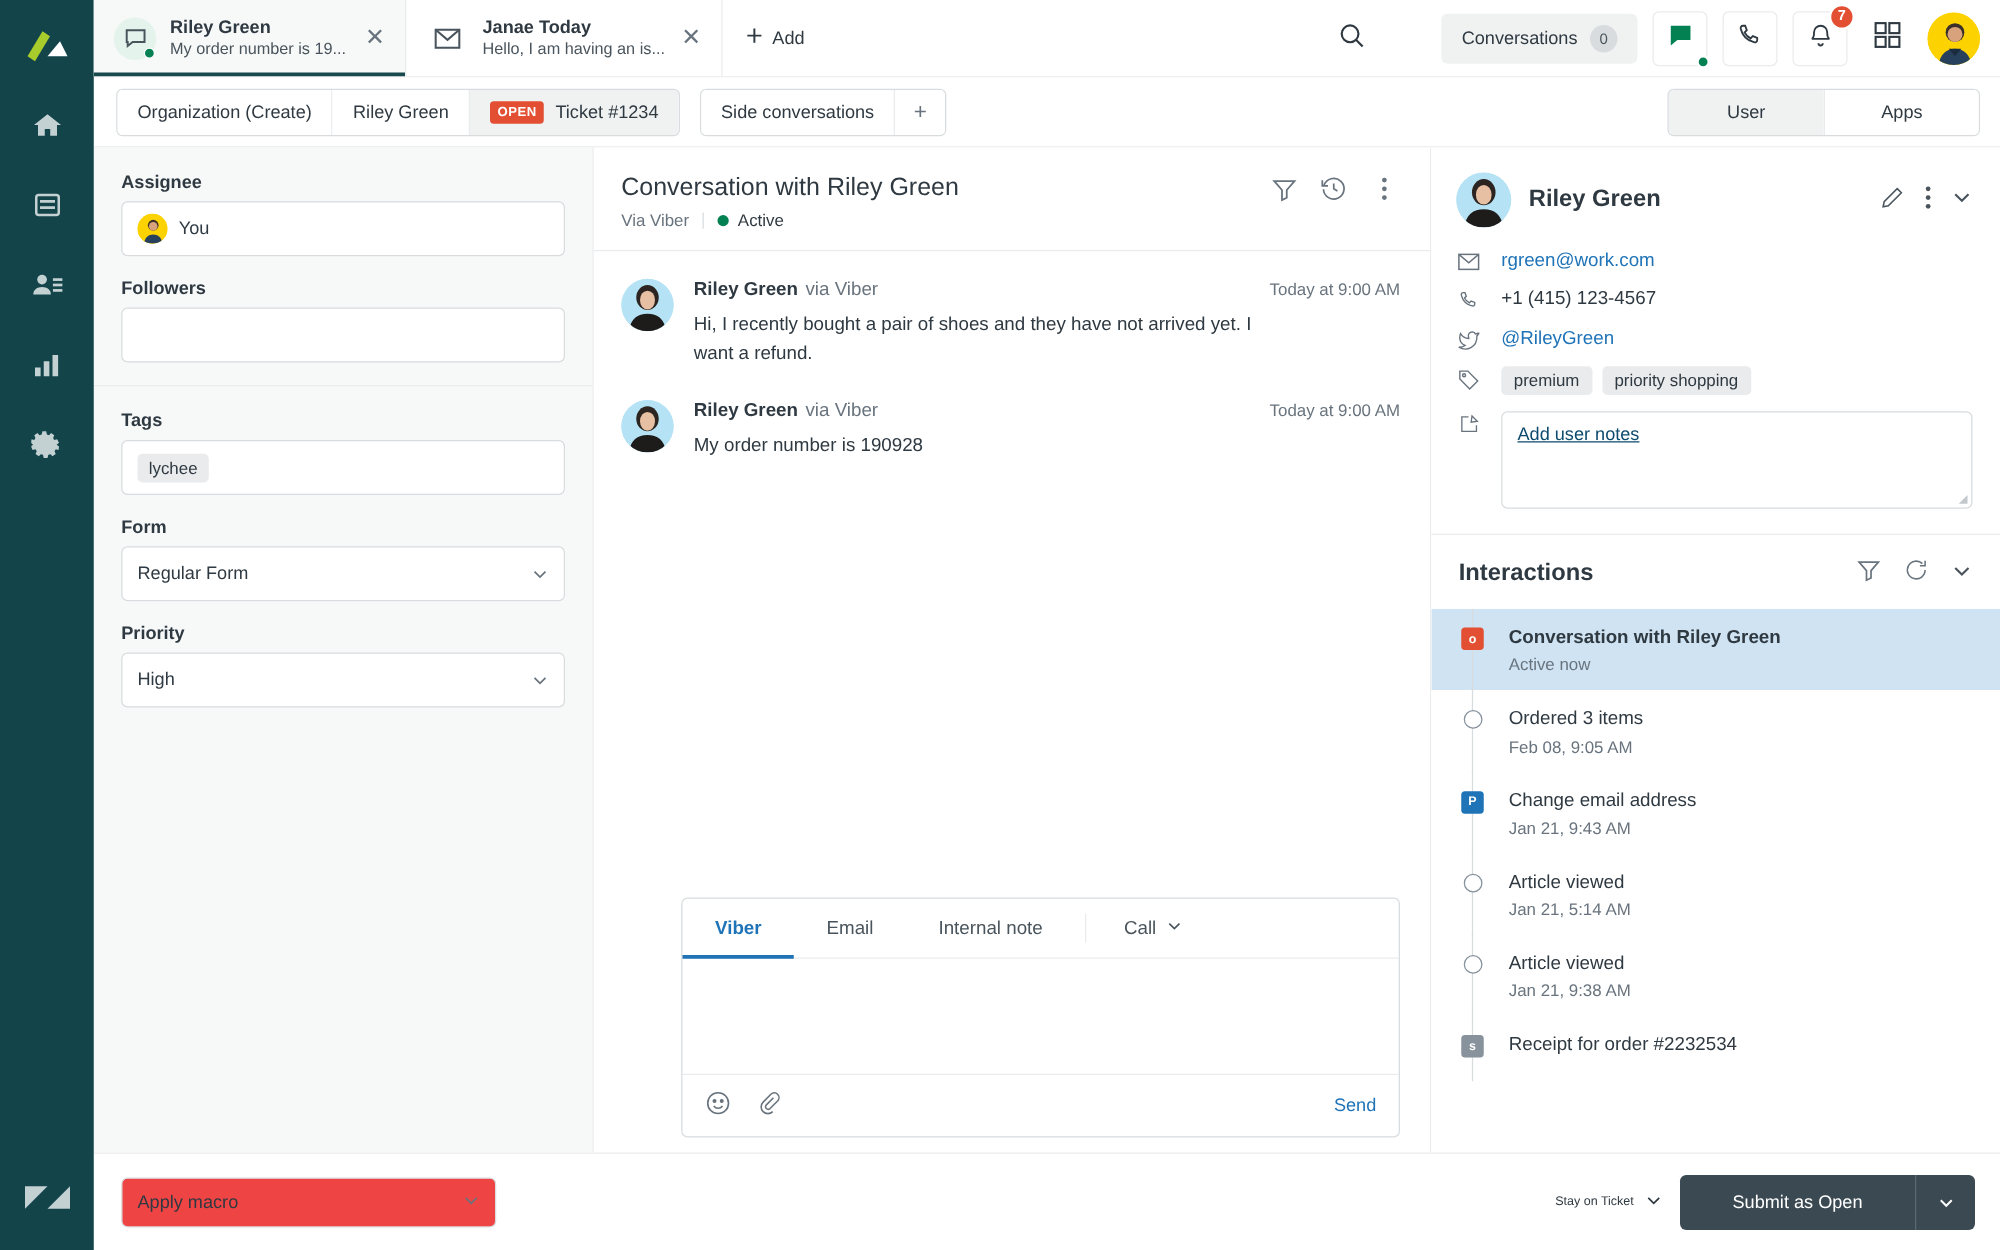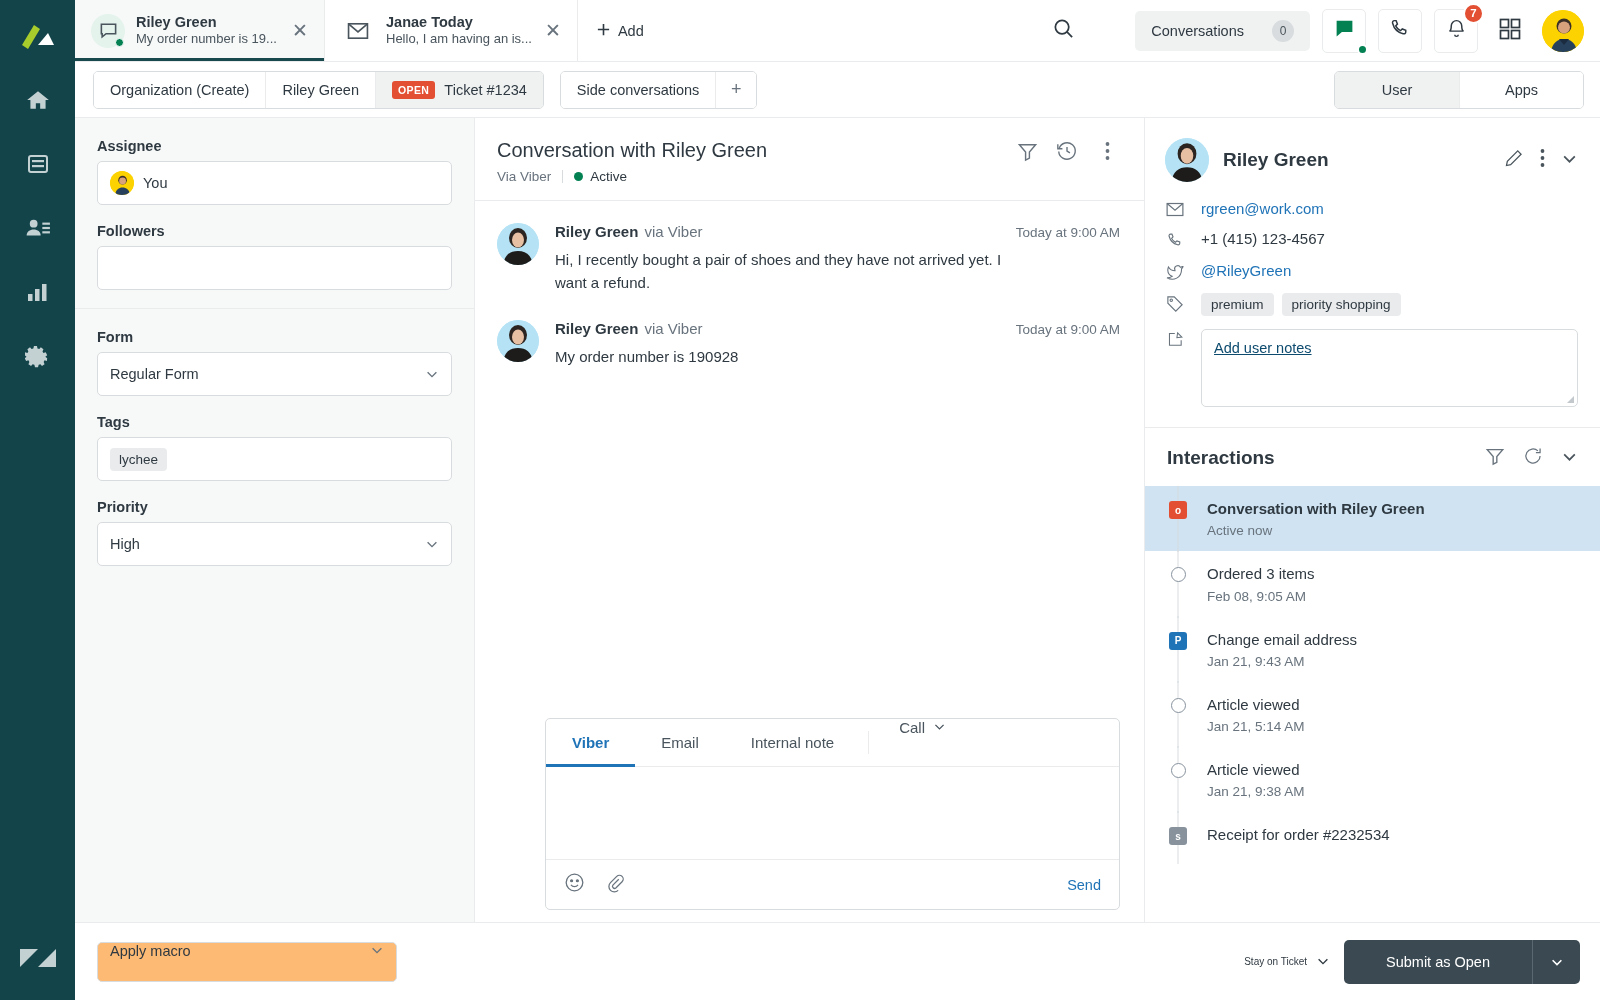--- a/index.html
+++ b/index.html
@@ -61,21 +61,21 @@
   .add-tab { display:flex; align-items:center; gap:7px; padding: 0 18px;
      font-size:14.5px; color:#2f3941; cursor:pointer; }
 
   .topbar-right { margin-left:auto; display:flex; align-items:center; gap:12px; padding-right:16px; }
   .icon-btn { width:40px; height:40px; border-radius:4px; display:flex;
      align-items:center; justify-content:center; cursor:pointer; }
   .icon-box { width:44px; height:44px; border:1px solid #e9ebed; border-radius:5px;
      display:flex; align-items:center; justify-content:center; cursor:pointer;
      position:relative; background:#fff; }
   .conv-pill {
-    display:flex; align-items:center; gap:28px; background:#f0f2f2;
+    display:flex; align-items:center; gap:10px; background:#f0f2f2;
     height:40px; padding: 0 16px; border-radius:5px; cursor:pointer;margin-left:40px;
   }
   .conv-pill-label { font-size:14.5px; color:#2f3941; }
   .conv-count { background:#d8dcde; color:#49545c; font-size:12px;
      min-width:22px; height:22px; border-radius:11px;
      display:flex;align-items:center;justify-content:center; padding:0 5px; }
   .badge {
     position:absolute; top:-7px; right:-7px; background:#e34f32; color:#fff;
     font-size:11.5px; font-weight:700; min-width:21px; height:21px; border-radius:11px;
     display:flex; align-items:center; justify-content:center; border:2px solid #fff;
@@ -172,34 +172,34 @@
   .comp-tabs { display:flex; align-items:stretch; height:48px;
      border-bottom:1px solid #e9ebed; }
   .comp-tab {
     padding: 0 26px; display:flex; align-items:center; justify-content:center;
     font-size:15px; color:#49545c; cursor:pointer; position:relative;
   }
   .comp-tab.active { color:#1f73b7; font-weight:700; }
   .comp-tab.active::after { content:""; position:absolute; left:0;right:0;bottom:-1px;
      height:3px; background:#1f73b7; }
   .comp-divider { width:1px; background:#e9ebed; margin: 12px 8px; }
-  .comp-tab.call { display:flex; align-items:flex-start; gap:8px; padding:0 22px; }
+  .comp-tab.call { display:flex; align-items:center; gap:8px; padding:0 22px; }
   .comp-area { height:92px; }
   .comp-foot { height:50px; border-top:1px solid #e9ebed;
      display:flex; align-items:center; padding: 0 18px; gap:20px; }
   .comp-foot .send { margin-left:auto; font-size:14.5px; color:#1f73b7; cursor:pointer;text-align:center; }
 
   
   .actionbar {
     height: 78px; flex-shrink:0; background:#fff; border-top:1px solid #e9ebed;
     display:flex; align-items:center; padding: 0 20px 0 22px; gap:14px;
   }
   .macro-select {
-    width:300px; height:40px; background:#fdba74; border:1px solid #d8dcde;
-    border-radius:5px; display:flex; padding: 0 12px;
+    width:300px; height:40px; background:#ef4444; border:1px solid #d8dcde;
+    border-radius:5px; display:flex; align-items:center; padding: 0 12px;
     font-size:14.5px; color:#2f3941; cursor:pointer;
   }
   .stay { margin-left:auto; display:flex; align-items:center; gap:9px;
      font-size:10px; color:#2f3941; cursor:pointer; }
   .submit-group { display:flex; height:44px; border-radius:5px; overflow:hidden;
      background:#3b4a52; }
   .submit-main { display:flex; align-items:center; justify-content:center;
      padding: 0 42px; color:#fff; font-size:14.5px; cursor:pointer; }
   .submit-caret { width:48px; display:flex; align-items:center; justify-content:center;
      border-left:1px solid #5a686f; color:#fff; cursor:pointer; }
@@ -471,35 +471,35 @@
         <div class="field">
           <div class="field-label">Followers</div>
           <div class="control tall">
             <span></span>
           </div>
         </div>
 
         <div class="props-divider"></div>
 
         <div class="field">
+          <div class="field-label">Tags</div>
+          <div class="control tall">
+            <span class="tagchip">lychee</span>
+          </div>
+        </div>
+
+        <div class="field">
           <div class="field-label">Form</div>
           <div class="control tall">
             <span>Regular Form</span>
             <span class="caret">
               <svg width="14" height="14" viewBox="0 0 16 16" fill="none" stroke="#68737d" stroke-width="1.6">
                   <path d="M3 6l5 5 5-5"></path>
                 </svg>
             </span>
-          </div>
-        </div>
-
-        <div class="field">
-          <div class="field-label">Tags</div>
-          <div class="control tall">
-            <span class="tagchip">lychee</span>
           </div>
         </div>
 
         <div class="field">
           <div class="field-label">Priority</div>
           <div class="control tall">
             <span>High</span>
             <span class="caret">
               <svg width="14" height="14" viewBox="0 0 16 16" fill="none" stroke="#68737d" stroke-width="1.6">
                   <path d="M3 6l5 5 5-5"></path>

